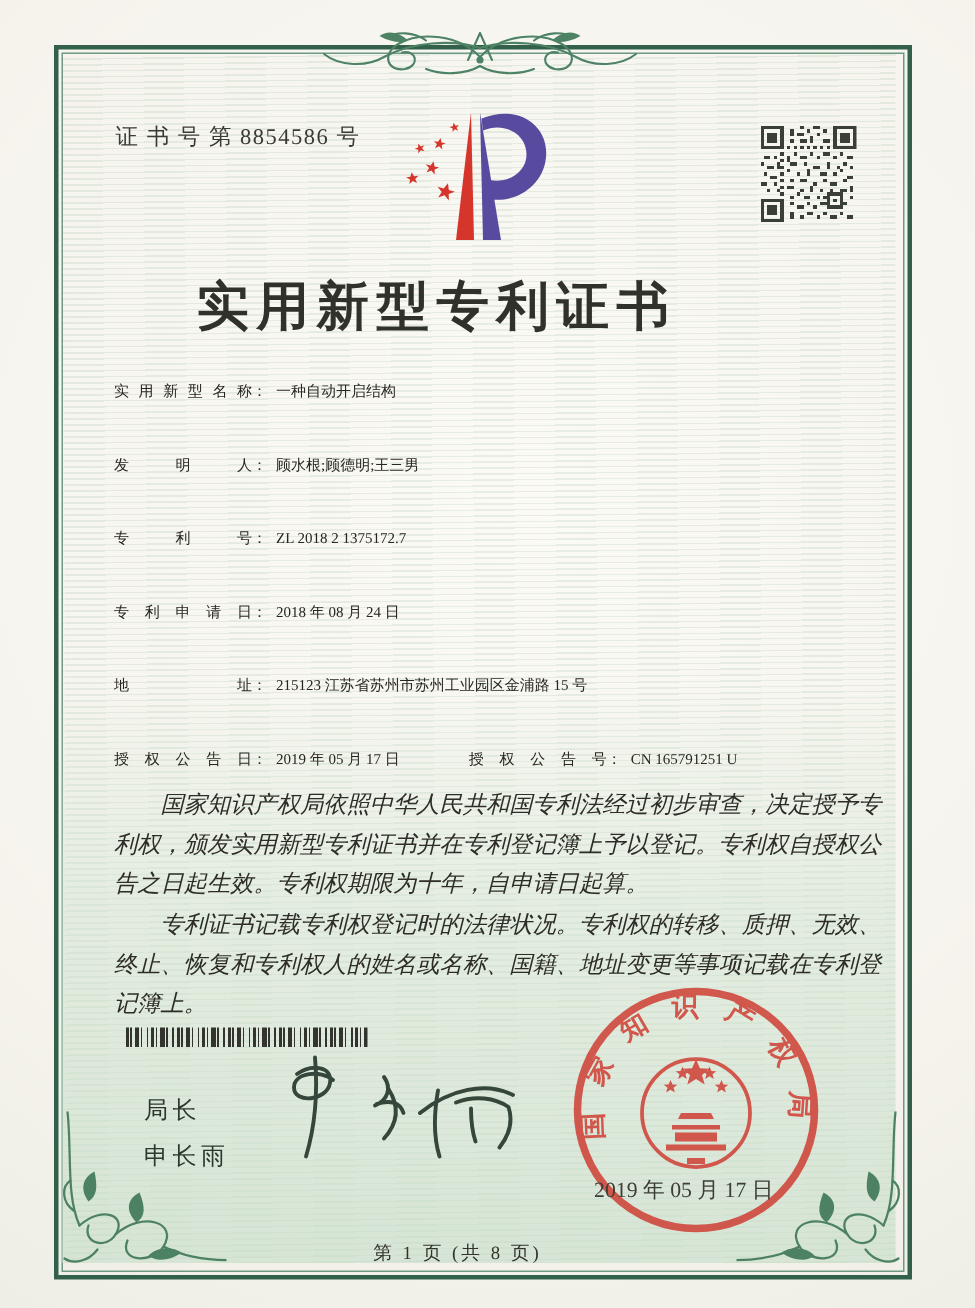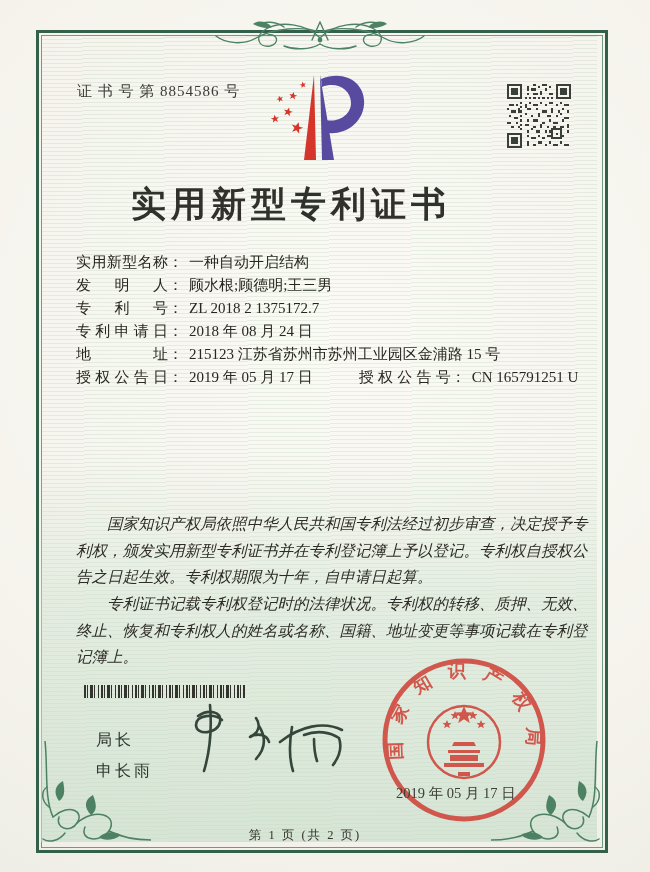--- a/index.html
+++ b/index.html
@@ -16,27 +16,27 @@
   .frame-inner{position:absolute;inset:2px;border:1px solid #6d9a80;}
   
   .guilloche{position:absolute;left:41px;top:35px;width:556px;height:807px;
     background:
       linear-gradient(180deg, rgba(224,236,225,0) 52%, rgba(206,227,208,0.45) 70%, rgba(197,221,201,0.62) 100%),
       repeating-linear-gradient(179.3deg, rgba(120,168,132,0.15) 0 1px, rgba(0,0,0,0) 1px 4px);}
   
   .cert-no{position:absolute;left:77px;top:82px;font-size:15px;letter-spacing:1px;color:#3b3b35;}
   .title{position:absolute;left:0;top:181px;width:582px;text-align:center;
     font-size:35px;font-weight:600;letter-spacing:5px;color:#31312c;}
-  .fields{position:absolute;left:76px;top:252px;width:515px;display:flex;flex-direction:column;gap:3px;
-    font-size:15px;color:#28271f;}
+  .fields{position:absolute;left:76px;top:252px;width:515px;display:flex;flex-direction:column;gap:29px;
+    font-size:10px;color:#28271f;}
   .frow{height:20px;line-height:20px;white-space:nowrap;}
   .flabel{display:inline-block;width:92px;text-align:justify;text-align-last:justify;vertical-align:top;}
   .fcolon{display:inline-block;margin-right:6px;}
   .pair2{margin-left:46px;}
-  .body-text{position:absolute;left:76px;top:511px;width:512px;
+  .body-text{position:absolute;left:76px;top:524px;width:512px;
     font-size:15.5px;font-style:italic;line-height:1.72;color:#2d2c26;}
   .body-text p{margin:0;text-indent:2em;}
   
   .barcode{position:absolute;left:84px;top:685px;width:161px;height:13px;
     background:repeating-linear-gradient(90deg,
       #34342e 0 2px, rgba(0,0,0,0) 2px 3px,
       #34342e 3px 4px, rgba(0,0,0,0) 4px 6px,
       #34342e 6px 9px, rgba(0,0,0,0) 9px 10px,
       #34342e 10px 11px, rgba(0,0,0,0) 11px 14px,
       #34342e 14px 15px, rgba(0,0,0,0) 15px 17px);}
@@ -210,15 +210,15 @@
           <path d="M70,96 h32 v3 h-32 Z"></path>
           <rect x="72" y="101" width="28" height="6"></rect>
           <rect x="66" y="109" width="40" height="4"></rect>
           <rect x="80" y="118" width="12" height="4"></rect>
         </g>
       </g>
     </g>
   </svg>
   <div class="seal-date">2019 年 05 月 17 日</div>
 
-  <div class="footer">第 1 页 (共 2 页)</div>
+  <div class="footer">第 1 页 (共 8 页)</div>
 
 </div>
 
 </body></html>

